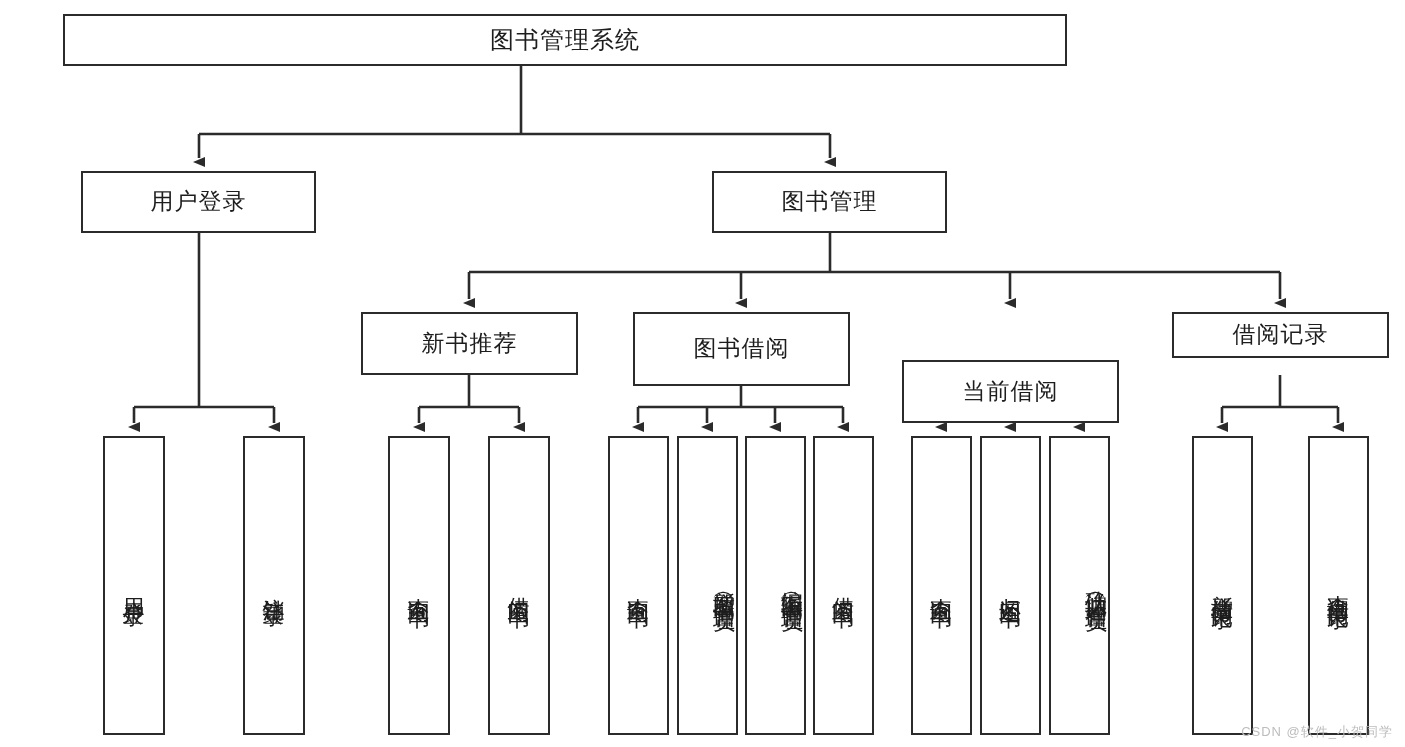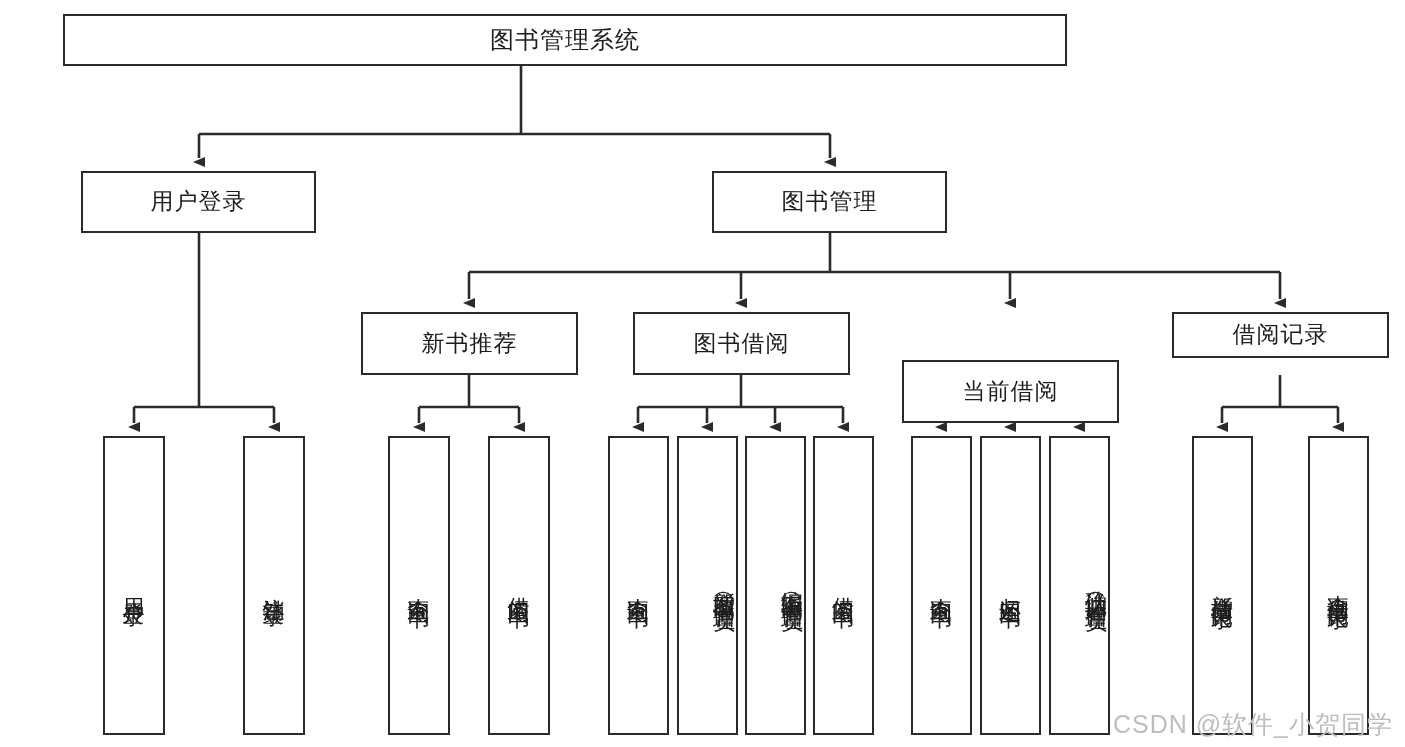--- a/index.html
+++ b/index.html
@@ -42,21 +42,21 @@
     justify-content:center;
     padding-top:2px;
     text-align:center;
   }
   .node-v.mid{align-items:center;padding-top:0;}
 
   #watermark{
     position:absolute;
     right:12px;
     bottom:6px;
-    font-size:25px;
+    font-size:13px;
     color:#bdbdbd;
     letter-spacing:1px;
     white-space:nowrap;
     z-index:5;
     pointer-events:none;
   }
 </style>
 </head>
 <body>
 
@@ -111,21 +111,21 @@
       <path d="M1338,407 L1338,423" marker-end="url(#arrow)"></path>
     </g>
   </svg>
 
   <div class="node node-h node-root" style="left:19px;top:14px;width:1004px;height:52px;">图书管理系统</div>
 
   <div class="node node-h" style="left:81px;top:171px;width:235px;height:62px;">用户登录</div>
   <div class="node node-h" style="left:712px;top:171px;width:235px;height:62px;">图书管理</div>
 
   <div class="node node-h" style="left:361px;top:312px;width:217px;height:63px;">新书推荐</div>
-  <div class="node node-h" style="left:633px;top:312px;width:217px;height:63px;">图书借阅</div>
+  <div class="node node-h" style="left:633px;top:312px;width:217px;height:74px;">图书借阅</div>
   <div class="node node-h" style="left:902px;top:312px;width:217px;height:63px;margin-top:48px;">当前借阅</div>
   <div class="node node-h" style="left:1172px;top:312px;width:217px;height:46px;">借阅记录</div>
 
   <div class="node node-v mid" style="left:103px;top:436px;width:62px;height:299px;">用户登录</div>
   <div class="node node-v mid" style="left:243px;top:436px;width:62px;height:299px;">注销登录</div>
 
   <div class="node node-v mid" style="left:388px;top:436px;width:62px;height:299px;">查询图书</div>
   <div class="node node-v mid" style="left:488px;top:436px;width:62px;height:299px;">借阅图书</div>
 
   <div class="node node-v mid" style="left:608px;top:436px;width:61px;height:299px;">查询图书</div>

